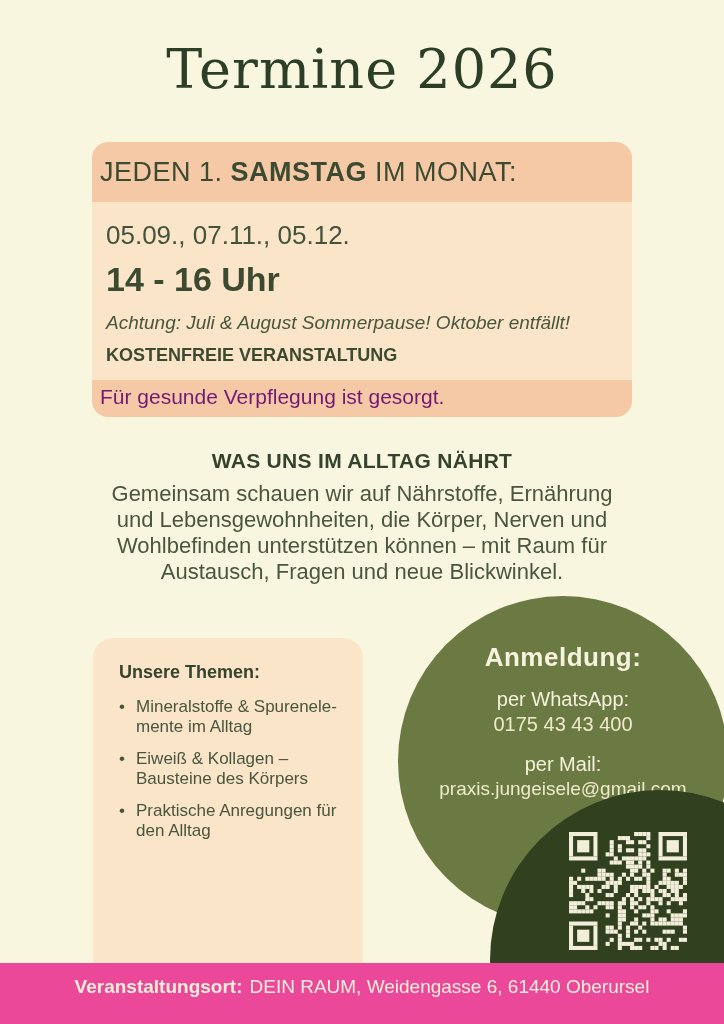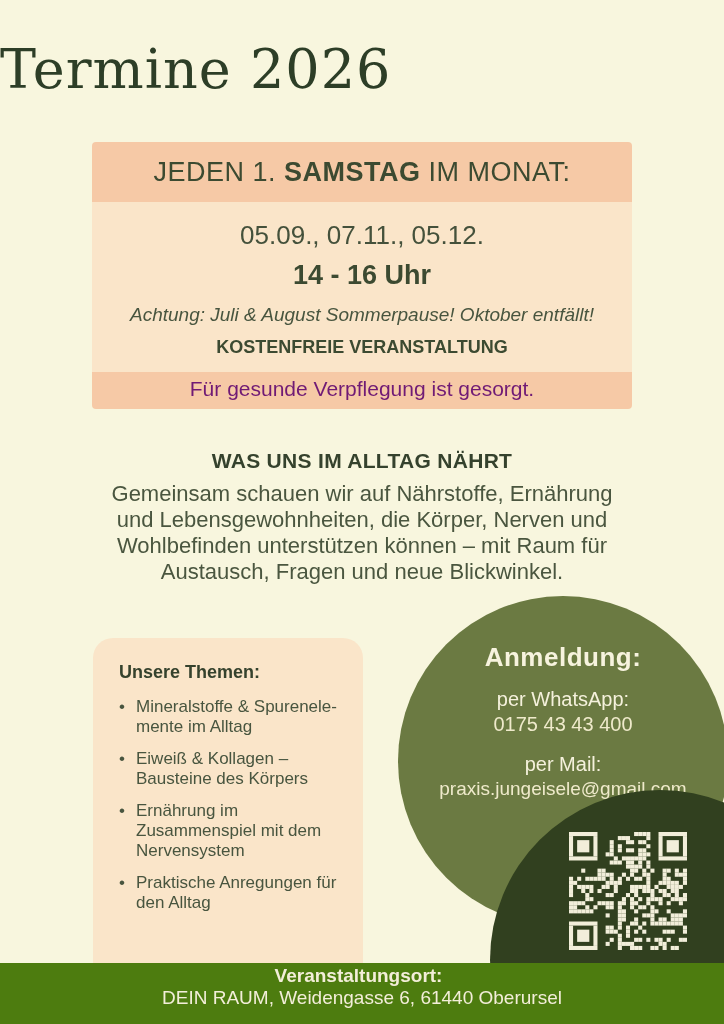--- a/index.html
+++ b/index.html
@@ -3,37 +3,37 @@
 <meta charset="utf-8">
 <style>
   html,body{margin:0;padding:0;}
   body{background:#e8e6d4;}
   .page{
     position:relative;width:724px;height:1024px;margin:0 auto;
     background:#f8f6de;overflow:hidden;
     font-family:"Liberation Sans",sans-serif;color:#43503a;
   }
   .title{
-    position:absolute;top:38px;left:0;right:0;
+    position:absolute;top:38px;left:0;right:0;text-align:center;
     font-family:"DejaVu Serif",serif;font-weight:normal;
     font-size:54px;color:#2d3e27;letter-spacing:1px;
   }
   
   .schedule-box{
     position:absolute;left:92px;top:142px;width:540px;
-    border-radius:4px;overflow:hidden;text-align:center;
+    border-radius:16px;overflow:hidden;
   }
   .schedule-header{
     background:#f6c9a6;padding:15px 8px 14px;
     font-size:27px;color:#3c4a31;letter-spacing:.5px;
   }
   .schedule-header .bold{font-weight:bold;}
   .schedule-body{background:#fae5c9;padding:14px 14px 10px;}
   .dates{font-size:26px;line-height:1.5;color:#44513b;}
-  .time{font-size:27px;font-weight:bold;margin-top:5px;color:#3c4a31;}
+  .time{font-size:34px;font-weight:bold;margin-top:5px;color:#3c4a31;}
   .note{font-style:italic;font-size:19px;margin-top:13px;color:#48553f;}
   .free{font-weight:bold;font-size:18px;margin-top:11px;padding-bottom:4px;color:#3c4a31;}
   .schedule-footer{background:#f6c9a6;padding:5px 8px 8px;font-size:21px;color:#701a75;}
   
   .about{position:absolute;top:449px;left:0;right:0;text-align:center;}
   .about-heading{font-weight:bold;font-size:21px;color:#35422d;letter-spacing:.3px;}
   .about-body{margin-top:8px;font-size:22px;line-height:1.18;white-space:pre-line;color:#4a563f;}
   
   .topics-box{
     position:absolute;left:93px;top:638px;width:270px;height:396px;
@@ -61,23 +61,23 @@
   .reg-label2{font-size:20px;margin-top:17px;}
   .reg-mail{font-size:19px;margin-top:2px;color:#efeacb;}
   
   .circle-dark{
     position:absolute;left:490px;top:790px;width:340px;height:340px;
     border-radius:50%;background:#31401f;z-index:3;
   }
   .qr{position:absolute;left:78px;top:42px;width:120px;height:118px;}
   
   .bottom-bar{
-    position:absolute;left:0;bottom:0;width:100%;height:61px;background:#4d7c0f;z-index:4;
+    position:absolute;left:0;bottom:0;width:100%;height:61px;background:#ec4899;z-index:4;
     display:flex;align-items:center;justify-content:center;
-    color:#f3eed9;font-size:19px;padding-bottom:14px;box-sizing:border-box;flex-direction:column;
+    color:#f3eed9;font-size:19px;padding-bottom:14px;box-sizing:border-box;
   }
   .bottom-bar .loc-label{font-weight:bold;margin-right:7px;}
 </style>
 </head>
 <body>
 
 <div class="page">
 
   <div class="title">Termine 2026</div>
 
@@ -102,23 +102,20 @@
 Austausch, Fragen und neue Blickwinkel.</div>
   </div>
 
   <div class="topics-box">
     <div class="topics-heading">Unsere Themen:</div>
     <ul class="topics-list">
       <li>Mineralstoffe &amp; Spurenele-
 mente im Alltag</li>
       <li>Eiweiß &amp; Kollagen –
 Bausteine des Körpers</li>
-      <li>Ernährung im
-Zusammenspiel mit dem
-Nervensystem</li>
       <li>Praktische Anregungen für
 den Alltag</li>
     </ul>
   </div>
 
   <div class="circle-olive">
     <div class="reg-heading">Anmeldung:</div>
     <div class="reg-label">per WhatsApp:</div>
     <div class="reg-value">0175 43 43 400</div>
     <div class="reg-label2">per Mail:</div>

